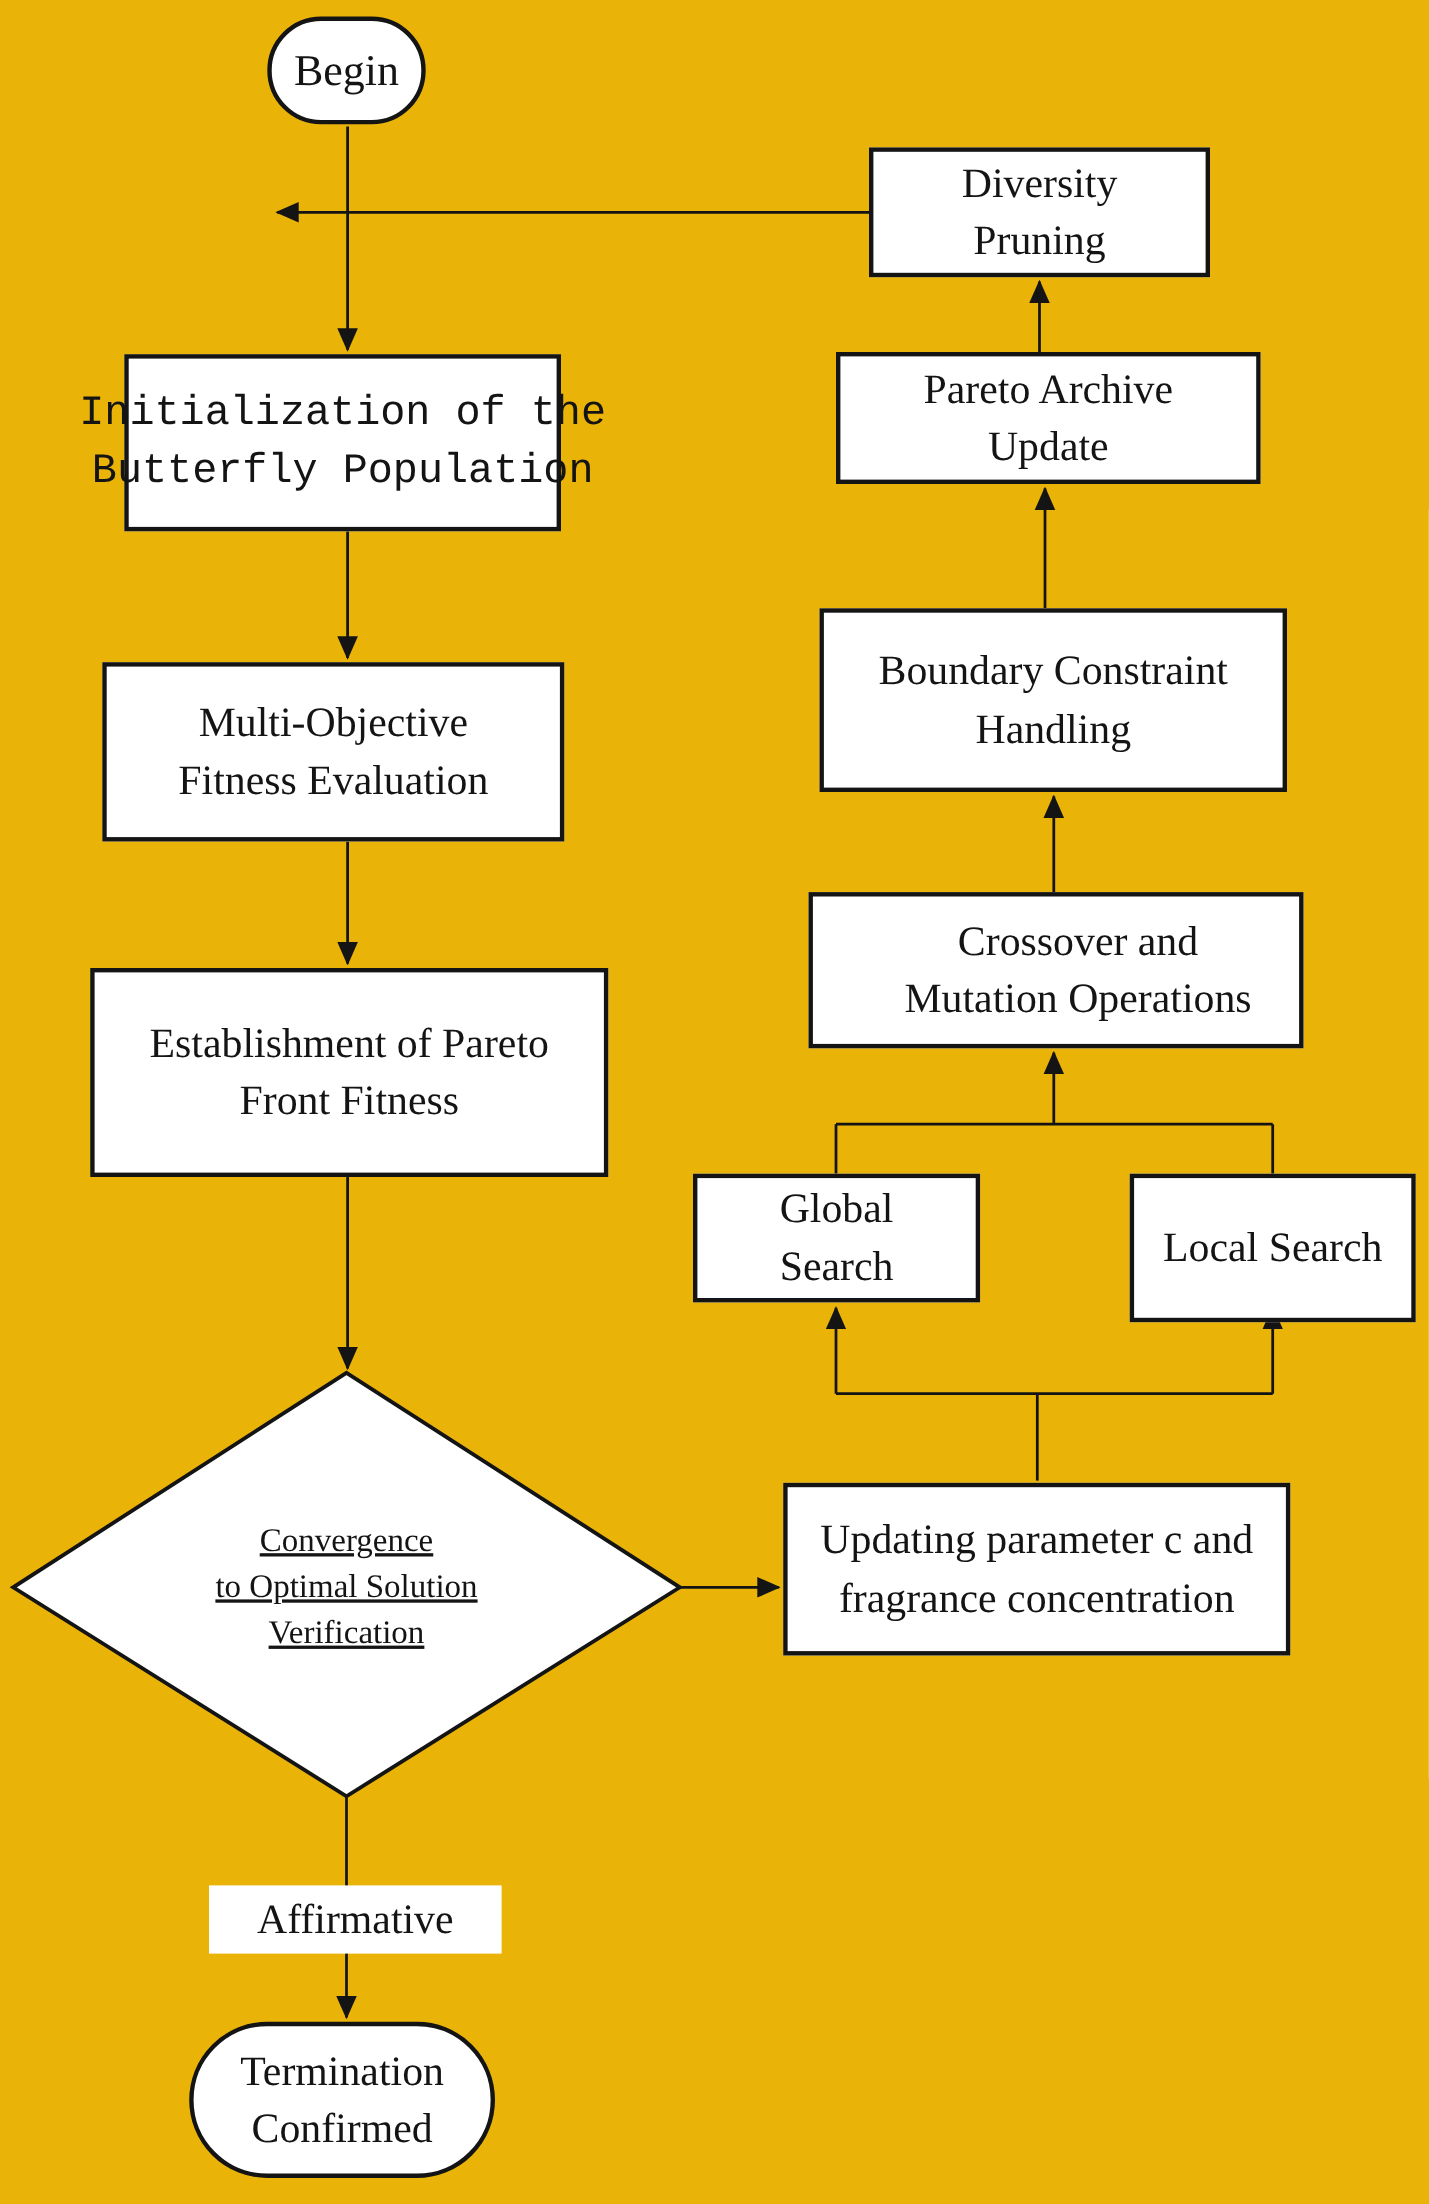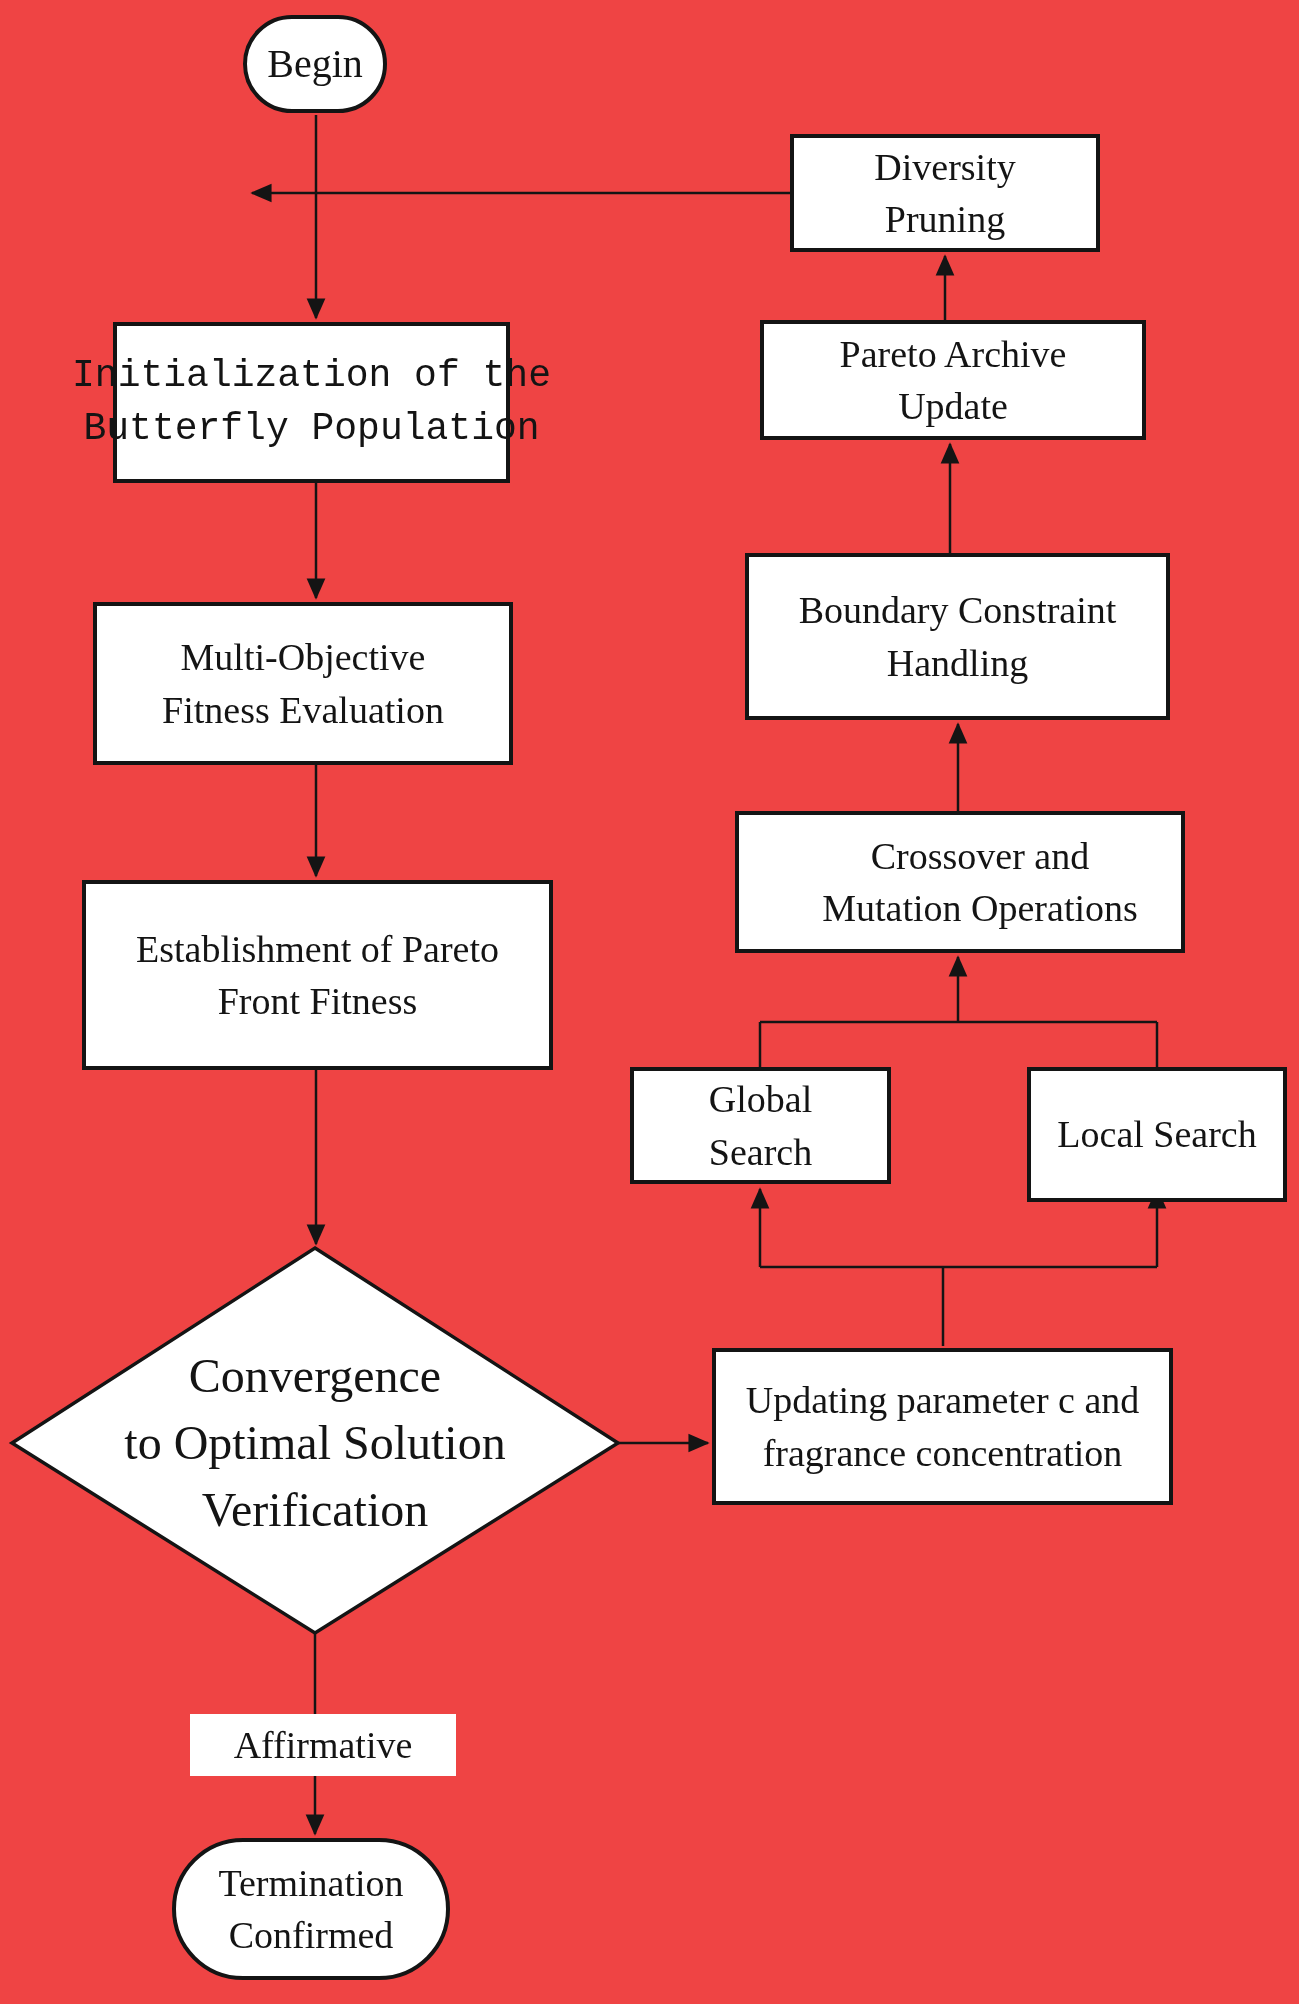--- a/index.html
+++ b/index.html
@@ -1,36 +1,36 @@
 <!DOCTYPE html>
 <html><head>
 <meta charset="utf-8">
 <style>
   html,body { margin:0; padding:0; background:#ffffff; }
   .canvas {
     position:relative;
     width:1299px; height:2004px;
-    background:#ef4444;
+    background:#eab308;
     font-family:"Liberation Serif", serif;
     color:#141414;
     overflow:hidden;
   }
   svg.wires { position:absolute; left:0; top:0; z-index:1; }
   .node {
     position:absolute; box-sizing:border-box;
     border:4px solid #141414; background:#ffffff;
     display:flex; flex-direction:column; align-items:center; justify-content:center;
     text-align:center; font-size:38px; line-height:1.38; z-index:2;
   }
   .terminal { border-radius:999px; }
   .begin { font-size:40px; }
   .plain {
     position:absolute; border:none; background:transparent;
     display:flex; flex-direction:column; align-items:center; justify-content:center;
-    text-align:center; font-size:48px; line-height:1.40; z-index:3;
+    text-align:center; font-size:30px; line-height:1.40; z-index:3;text-decoration:underline;
   }
   .edge-label {
     position:absolute; background:#ffffff; padding:0 8px;
     display:flex; align-items:center; justify-content:center;
     font-size:38px; z-index:4;
   }
   .ln { white-space:nowrap; }
 </style>
 </head>
 <body>

